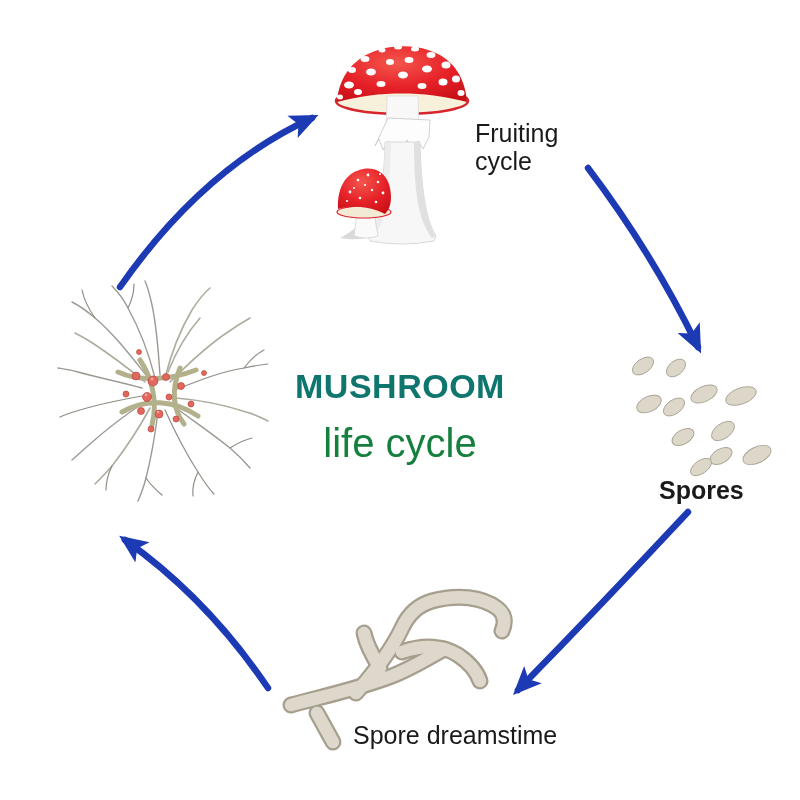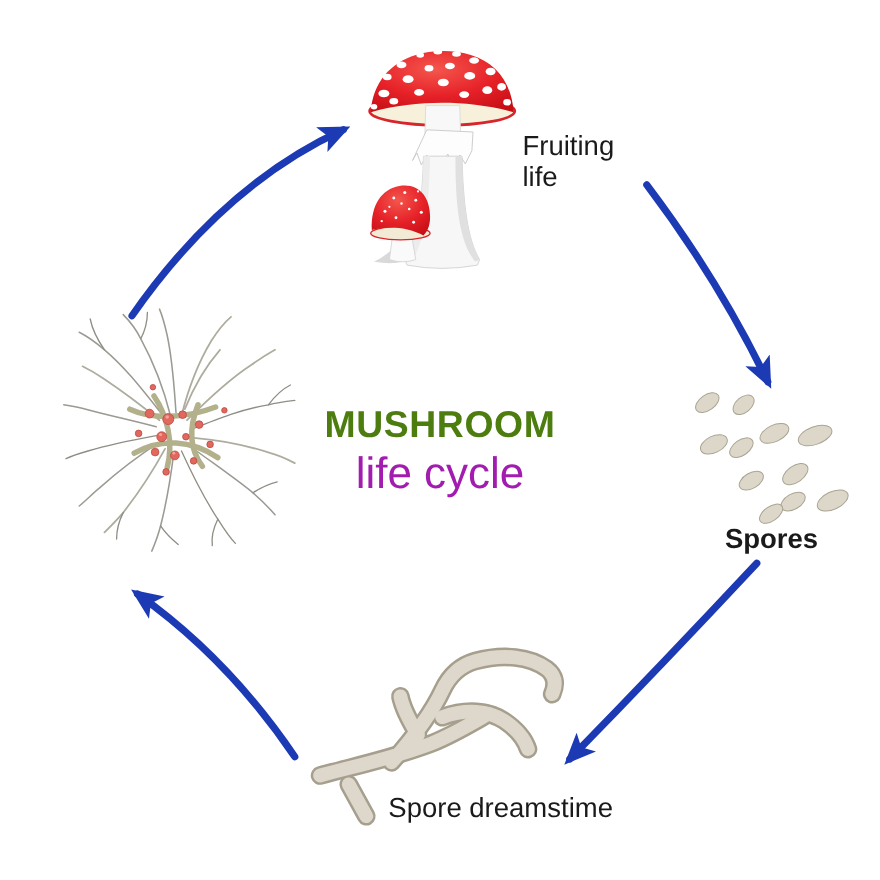--- a/index.html
+++ b/index.html
@@ -14,22 +14,22 @@
     font-size:50px;letter-spacing:3px;white-space:nowrap;
     color:rgba(225,225,225,0.45);
     -webkit-text-stroke:1px rgba(205,205,205,0.55);
     z-index:1;user-select:none;
   }
   .watermark sup{font-size:18px;-webkit-text-stroke:0.6px rgba(205,205,205,0.55);}
   
   .title{
     position:absolute;top:369px;left:0;width:800px;text-align:center;z-index:3;line-height:1.05;
   }
-  .title .t1{font-size:34px;font-weight:bold;color:#4d7c0f;letter-spacing:0.5px;}
-  .title .t2{font-size:40px;font-weight:normal;color:#a21caf;margin-top:5px;}
+  .title .t1{font-size:34px;font-weight:bold;color:#0f766e;letter-spacing:0.5px;}
+  .title .t2{font-size:40px;font-weight:normal;color:#15803d;margin-top:17px;}
   
   .stage-label{
     position:absolute;color:#1a1a1a;font-size:25px;line-height:1.13;z-index:4;white-space:nowrap;
   }
   #label-fruiting{left:475px;top:119px;white-space:normal;width:100px;}
   #label-spores{left:659px;top:476px;font-weight:bold;}
   #label-germination{left:353px;top:721px;}
   #label-mycelium{left:76px;top:491px;}
   svg{position:absolute;z-index:2;}
 </style>
@@ -211,17 +211,17 @@
       <circle cx="139" cy="352" r="2.5"></circle>
         <circle cx="204" cy="373" r="2.5"></circle>
     </g>
     <g fill="#f2a39b">
       <circle cx="152" cy="379" r="1.6"></circle>
         <circle cx="146" cy="395" r="1.4"></circle>
         <circle cx="158" cy="412" r="1.3"></circle>
     </g>
   </svg>
 
-  <div id="label-fruiting" class="stage-label">Fruiting life</div>
+  <div id="label-fruiting" class="stage-label">Fruiting cycle</div>
   <div id="label-spores" class="stage-label">Spores</div>
   <div id="label-germination" class="stage-label">Spore dreamstime</div>
 
 </div>
 
 </body></html>

